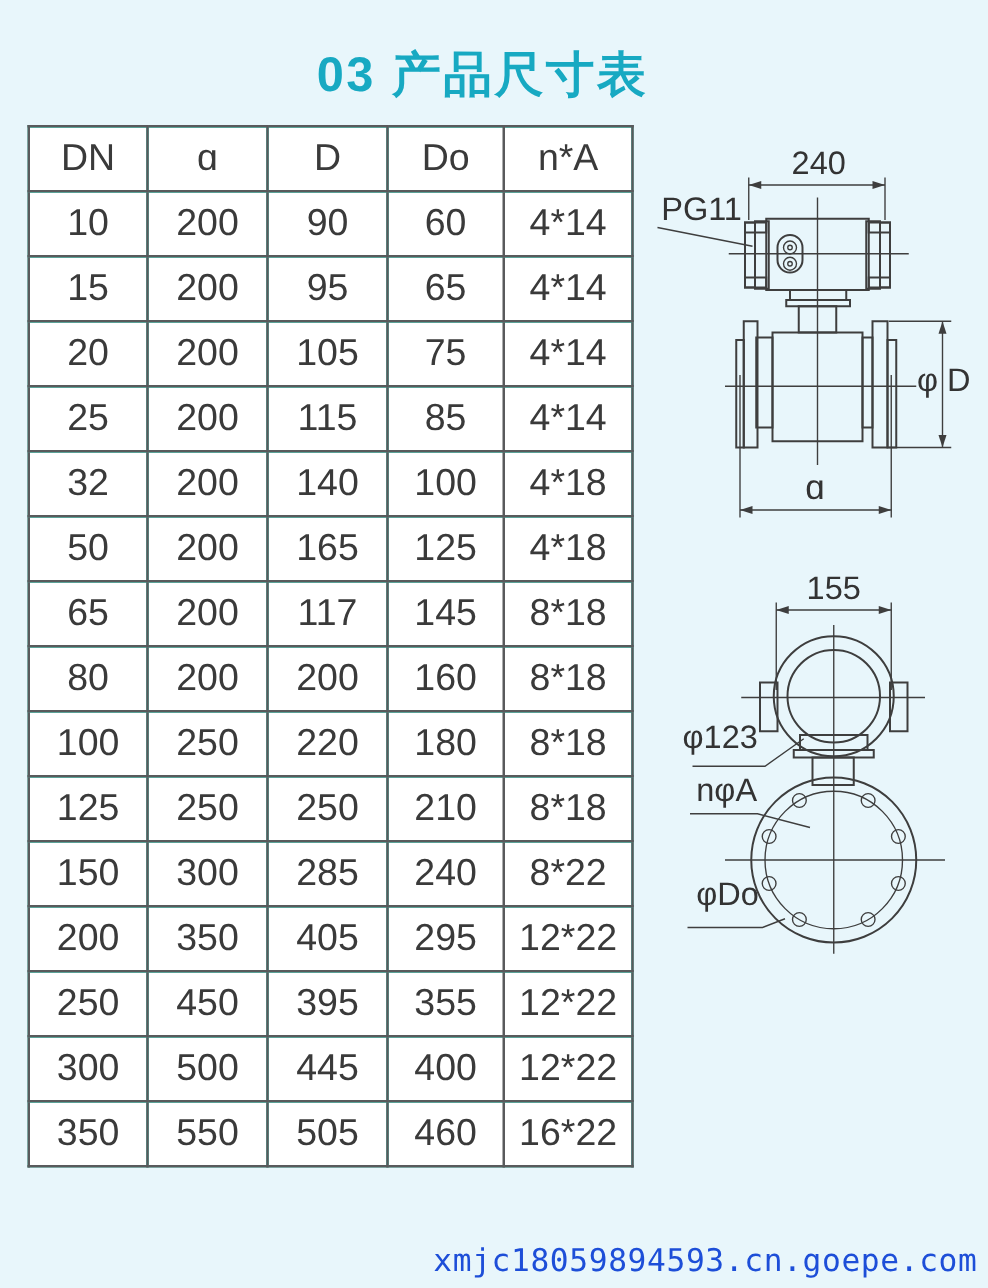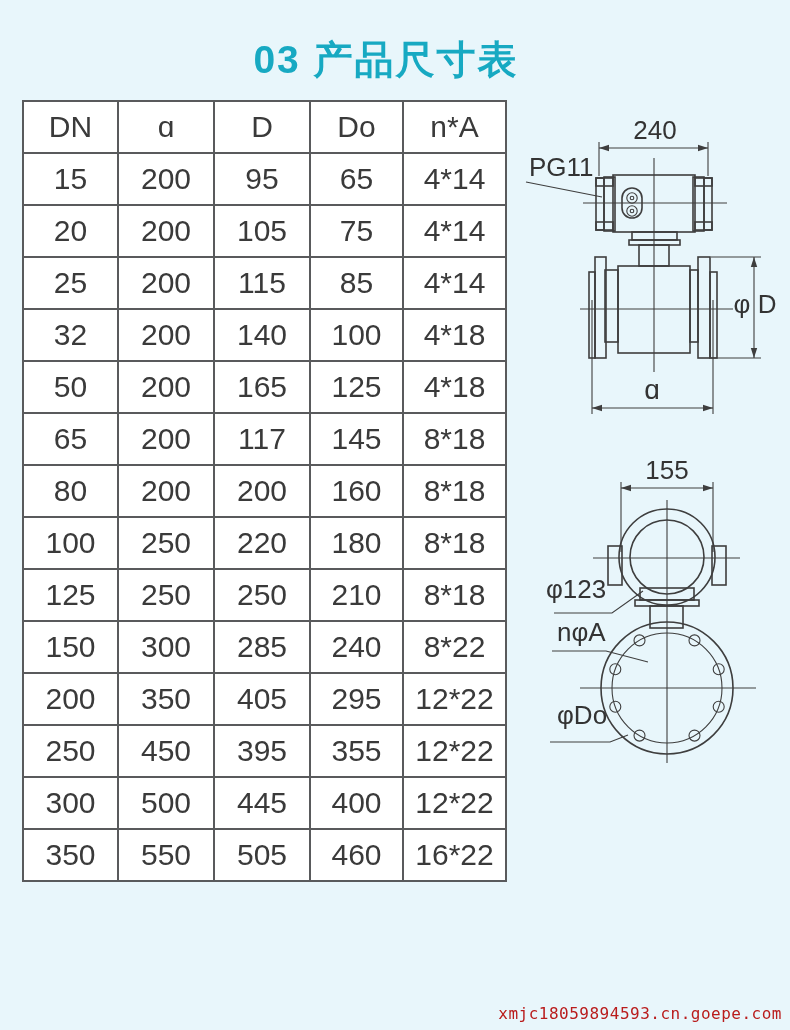--- a/index.html
+++ b/index.html
@@ -34,22 +34,22 @@
   svg.drawing text{
     font-family:"Liberation Sans","DejaVu Sans",sans-serif;
     fill:#333333;font-size:26px;
   }
   .ln{stroke:#3e3e3e;stroke-width:1.6;fill:none;}
   .thin{stroke:#3e3e3e;stroke-width:1.1;fill:none;}
   .arw{fill:#3e3e3e;stroke:none;}
   .watermark{
     position:absolute;right:8px;bottom:7px;
     font-family:"DejaVu Sans Mono","Liberation Mono",monospace;
-    font-size:16px;letter-spacing:0.5px;
-    color:#b91c1c;
+    font-size:25px;letter-spacing:0.5px;
+    color:#1d4ed8;
   }
 </style>
 </head>
 <body>
 
 <h1 class="title">03 产品尺寸表</h1>
 
 <table class="dims">
   <colgroup>
     <col style="width:95px">
@@ -61,20 +61,27 @@
   <thead>
     <tr id="header-row">
         <th>DN</th>
         <th>ɑ</th>
         <th>D</th>
         <th>Do</th>
         <th>n*A</th>
       </tr>
   </thead>
   <tbody id="table-body">
+      <tr>
+        <td>10</td>
+        <td>200</td>
+        <td>90</td>
+        <td>60</td>
+        <td>4*14</td>
+      </tr>
       <tr>
         <td>15</td>
         <td>200</td>
         <td>95</td>
         <td>65</td>
         <td>4*14</td>
       </tr>
       <tr>
         <td>20</td>
         <td>200</td>

